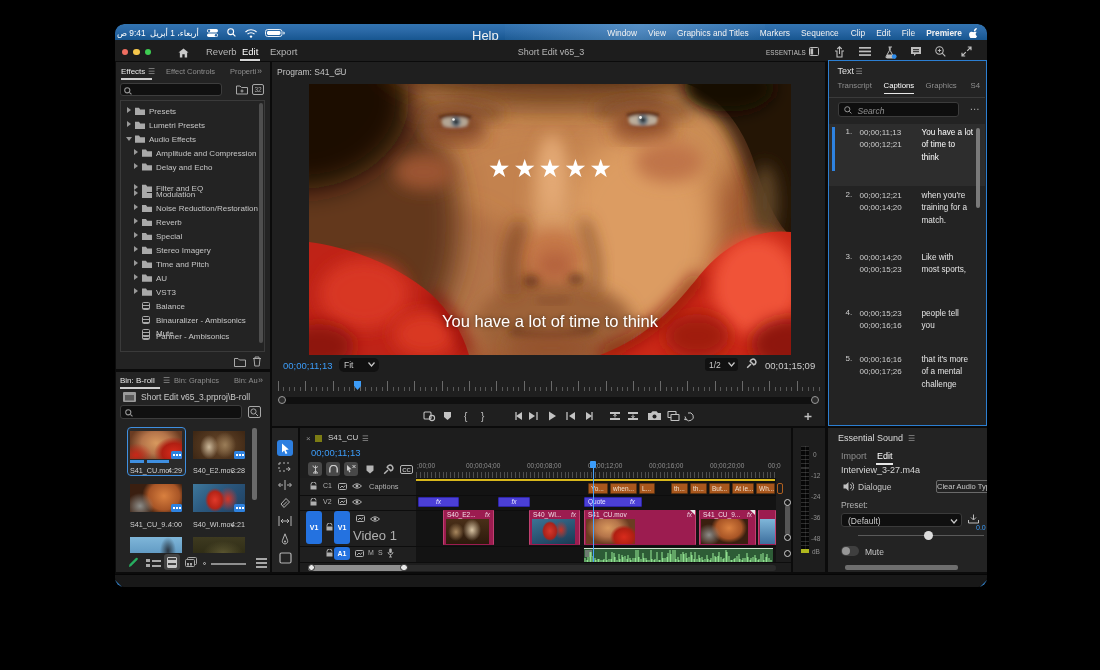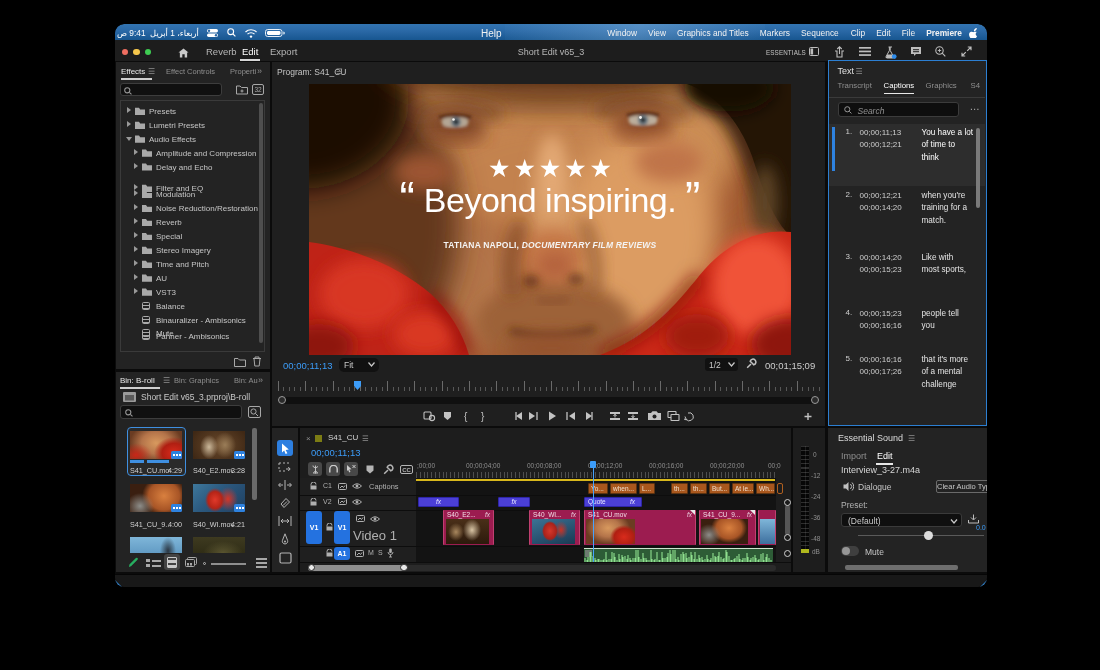--- a/index.html
+++ b/index.html
@@ -54,21 +54,21 @@
         <path d="M2.5,5.2 A4.9,4.9 0 0,1 9.5,5.2" fill="none" stroke="#fff" stroke-width="1.2"></path>
         <circle cx="6" cy="7.6" r="1.2" fill="#fff"></circle>
       </svg>
 
   <svg class="ab" style="left:150px;top:4.5px" width="20" height="8" viewBox="0 0 20 8">
         <rect x="0.5" y="0.5" width="16.5" height="7" rx="2.2" fill="none" stroke="#e6eef6" stroke-width="1"></rect>
         <rect x="2" y="2" width="13.5" height="4" rx="1.4" fill="#fff"></rect>
         <path d="M18.3,2.4 a1.6,1.6 0 0 1 0,3.2 z" fill="#dfe9f2"></path>
       </svg>
 
-  <div class="ab" style="left:366px;top:4px;font-size:10px;color:#f2f2f2">Help</div>
+  <div class="ab" style="left:357px;top:4px;font-size:13px;color:#f2f2f2">Help</div>
   <svg class="ab" style="right:9px;top:3.5px" width="9" height="10" viewBox="0 0 9 10">
         <path d="M6.4,1.6 c-0.5,0.7 -1.3,1.1 -2,1 c-0.1,-0.8 0.3,-1.6 0.8,-2.1 c0.5,-0.6 1.4,-1 2.1,-1 c0.1,0.8 -0.3,1.6 -0.9,2.1 z" fill="#fff" transform="translate(0.5,0.6)"></path>
         <path d="M7.5,3.6 c-1,-0.6 -2.3,-0.5 -3,-0.1 c-0.4,0.2 -0.8,0.2 -1.3,0 c-0.9,-0.4 -2,-0.4 -2.8,0.5 c-1.1,1.2 -0.7,3.6 0.3,4.9 c0.4,0.6 0.9,1.2 1.6,1.1 c0.6,0 0.9,-0.4 1.6,-0.4 c0.7,0 0.9,0.4 1.6,0.4 c0.7,0 1.1,-0.6 1.5,-1.1 c0.3,-0.4 0.6,-0.9 0.8,-1.4 c-1,-0.4 -1.4,-1.1 -1.4,-2 c0,-0.8 0.4,-1.4 1.1,-1.9 z" fill="#fff" transform="translate(0.3,0.5)"></path>
       </svg>
   <div class="ab" style="right:25px;top:4px;font-size:8.4px;color:#f2f2f2;white-space:nowrap">
     <span>Window</span><span style="margin-left:11px">View</span><span style="margin-left:11px">Graphics and Titles</span><span style="margin-left:11px">Markers</span><span style="margin-left:11px">Sequence</span><span style="margin-left:12px">Clip</span><span style="margin-left:11px">Edit</span><span style="margin-left:11px">File</span><span style="margin-left:11px;font-weight:bold">Premiere</span>
   </div>
 </div>
 
 <div class="ab" style="left:0;top:16px;width:872px;height:22px;background:#1d1d1d">
@@ -422,22 +422,21 @@
     <ellipse cx="482" cy="260" rx="40" ry="26" fill="#8e1509" filter="url(#b8)"></ellipse>
     <path d="M390,192 C368,219 342,252 291,271" stroke="#7e130c" stroke-width="9" fill="none" filter="url(#b8)"></path>
     <path d="M0,271 L0,158 C46,164 92,184 122,210 C140,227 153,247 160,271 Z" fill="#bf2317"></path>
     <ellipse cx="55" cy="210" rx="45" ry="35" fill="#dd3a26" opacity=".85" filter="url(#b8)"></ellipse>
     <ellipse cx="116" cy="250" rx="32" ry="22" fill="#d93823" filter="url(#b8)"></ellipse>
     <ellipse cx="10" cy="262" rx="35" ry="22" fill="#8e150c" filter="url(#b8)"></ellipse>
     <path d="M122,210 C140,227 153,247 160,271" stroke="#821109" stroke-width="8" fill="none" filter="url(#b8)"></path>
   </svg>
 
   <div class="ab" style="left:0;top:72px;width:482px;text-align:center;color:#fff;font-size:25px;letter-spacing:3px;text-indent:3px;line-height:1">★★★★★</div>
-  <div class="ab" style="left:0;top:87px;width:482px;text-align:center;color:#fff;font-size:34px;white-space:nowrap"><span style="font-size:46px;vertical-align:-2px">“</span><span style="letter-spacing:-.5px"> Beyond inspiring. </span><span style="font-size:46px;vertical-align:-2px">”</span></div>
-  <div class="ab" style="left:0;top:156px;width:482px;text-align:center;color:#f4f4f4;font-size:8.5px;letter-spacing:.2px;font-weight:bold">TATIANA NAPOLI, <span style="font-style:italic">DOCUMENTARY FILM REVIEWS</span></div>
+  <div class="ab" style="left:0;top:228px;width:482px;text-align:center;color:#fff;font-size:16.5px;text-shadow:0 0 4px rgba(0,0,0,.55)">You have a lot of time to think</div>
   </div>
 
   <div class="ab" style="left:11px;top:298px;font-size:9.5px;color:#3c9cf8">00;00;11;13</div>
   <div class="ab" style="left:67px;top:295.5px;width:40px;height:14px;background:#111;border-radius:5px">
     <span class="ab" style="left:5px;top:2px;font-size:8.5px;color:#c8c8c8">Fit</span>
     <svg class="ab" style="left:29px;top:4.5px" width="7" height="5" viewBox="0 0 7 5">
           <path d="M0.5,0.5 L3.5,4 L6.5,0.5" fill="none" stroke="#c8c8c8" stroke-width="1.2"></path>
         </svg>
   </div>
   <div class="ab" style="left:433px;top:295.5px;width:33px;height:13px;background:#111;border-radius:3px">

